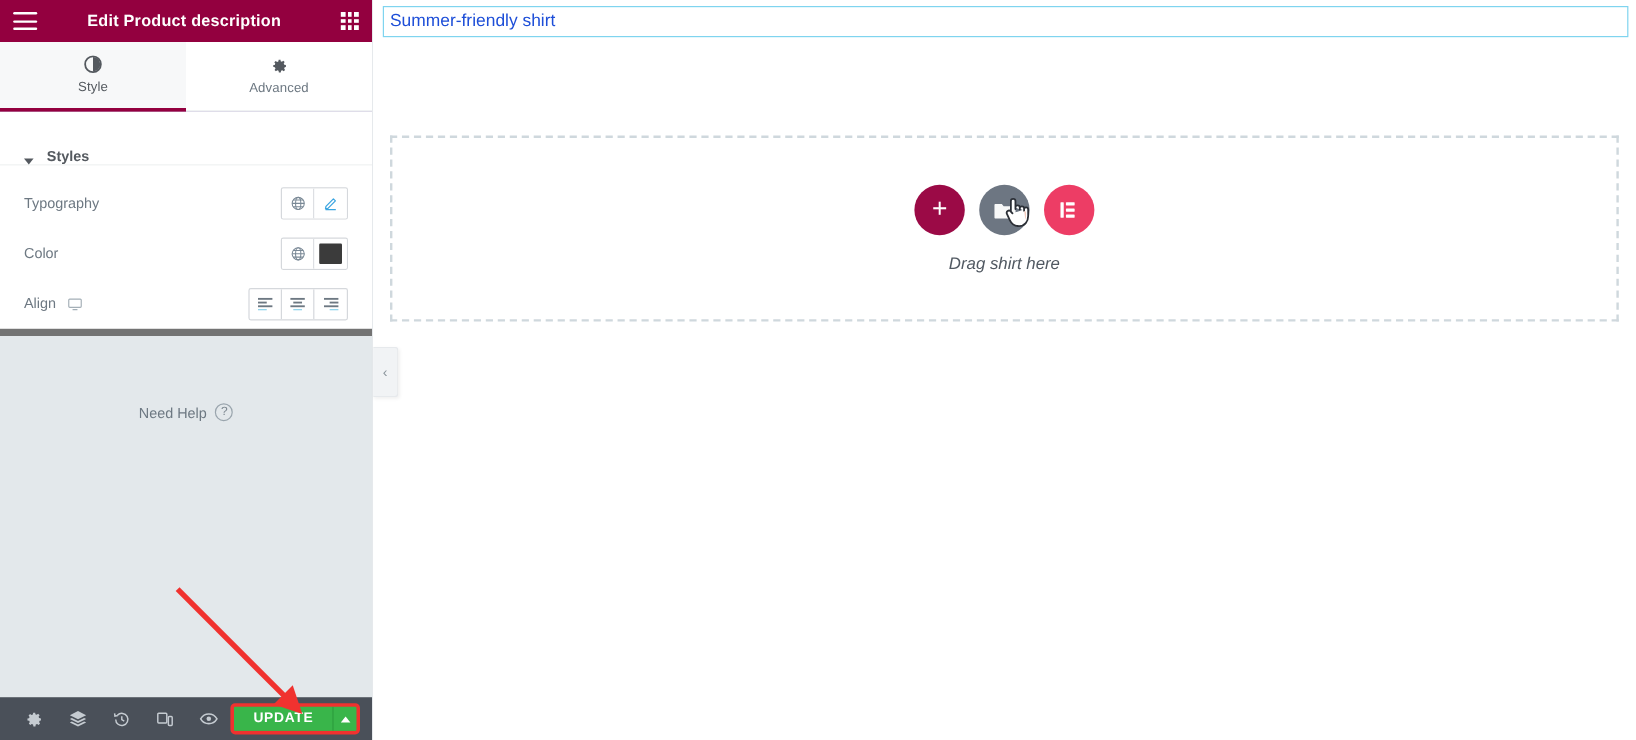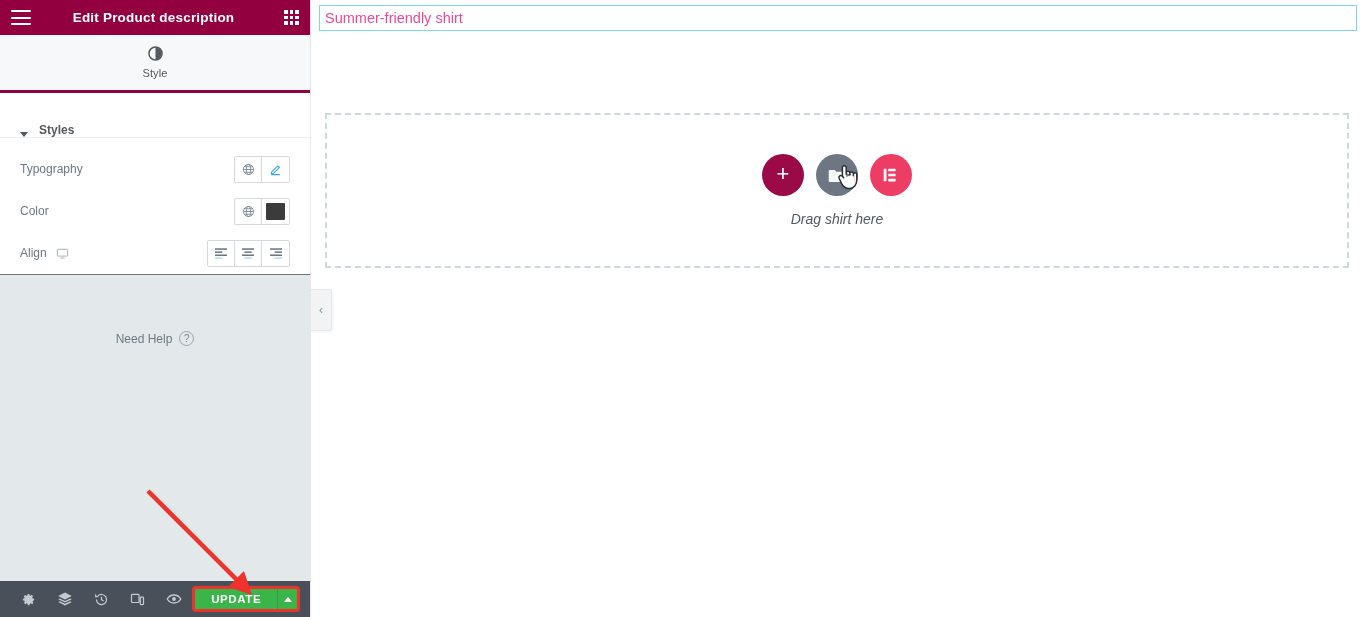--- a/index.html
+++ b/index.html
@@ -77,21 +77,21 @@
   .swatch { width: 19px; height: 17px; background: #3b3b3b; border-radius: 1px; }
 
   .align-group { display: flex; border: 1px solid #d5d8dc; border-radius: 2px;
     overflow: hidden; background: #fff; height: 27px; }
   .align-cell { width: 27px; height: 25px; display: flex; align-items: center;
     justify-content: center; border-right: 1px solid #d5d8dc; cursor: pointer; }
   .align-cell:last-child { border-right: none; }
 
   
   .panel-body-fill { flex: 1; background: #e3e8eb; position: relative;
-    border-top: 1px solid #737373; }
+    border-top: 6px solid #737373; }
   .need-help { position: absolute; top: 56px; left: 0; right: 0;
     display: flex; align-items: center; justify-content: center; gap: 7px;
     cursor: pointer; }
   .need-help-txt { font-size: 12px; color: #6d7882; }
   .qmark { width: 15px; height: 15px; border: 1px solid #9aa5ad; border-radius: 50%;
     color: #7b868e; font-size: 10px; display: flex; align-items: center;
     justify-content: center; line-height: 1; }
 
   
   .collapse-tab {
@@ -128,21 +128,21 @@
   .caret-up { width: 0; height: 0; border-left: 4.5px solid transparent;
     border-right: 4.5px solid transparent; border-bottom: 5px solid #fff; }
 
   
   .canvas { flex: 1; position: relative; background: #ffffff; height: 617px; }
   .title-field {
     margin: 5px 6px 0 8px; height: 26px;
     border: 1px solid #7fd4ef; background: #fff;
     display: flex; align-items: center; padding: 0 5px;
   }
-  .title-field-text { font-size: 14.5px; color: #ec4899;
+  .title-field-text { font-size: 14.5px; color: #1d4ed8;
     font-family: "Liberation Sans", sans-serif; }
 
   .dropzone {
     position: absolute; left: 14px; top: 113px; right: 14px; height: 155px;
     border: 2px dashed #cfd8dd; background: #fff;
     display: flex; flex-direction: column; align-items: center;
     justify-content: center; gap: 15px;
   }
   .dz-buttons { display: flex; gap: 12px; align-items: center; }
   .circ { width: 42px; height: 42px; border-radius: 50%; display: flex;
@@ -189,20 +189,29 @@
 
     <div class="tabs">
       <div class="tab active">
         <span class="tab-ico">
           <svg width="15" height="15" viewBox="0 0 16 16">
             <circle cx="8" cy="8" r="7" fill="none" stroke="#54595f" stroke-width="1.6"></circle>
             <path d="M8 1.5 A6.5 6.5 0 0 1 8 14.5 Z" fill="#54595f"></path>
           </svg>
         </span>
         <span class="tab-label">Style</span>
+      </div>
+      <div class="tab">
+        <span class="tab-ico">
+          <svg width="14" height="14" viewBox="0 0 16 16" fill="#54595f">
+            <path d="M8 5.2A2.8 2.8 0 1 0 8 10.8 2.8 2.8 0 0 0 8 5.2zm0 4.2a1.4 1.4 0 1 1 0-2.8 1.4 1.4 0 0 1 0 2.8z"></path>
+            <path d="M14 8.9v-1.8l-1.6-.3a4.7 4.7 0 0 0-.5-1.2l.9-1.3-1.3-1.3-1.3.9a4.7 4.7 0 0 0-1.2-.5L8.9 2H7.1l-.3 1.6a4.7 4.7 0 0 0-1.2.5l-1.3-.9-1.3 1.3.9 1.3a4.7 4.7 0 0 0-.5 1.2L2 7.1v1.8l1.6.3c.1.4.3.8.5 1.2l-.9 1.3 1.3 1.3 1.3-.9c.4.2.8.4 1.2.5l.3 1.6h1.8l.3-1.6c.4-.1.8-.3 1.2-.5l1.3.9 1.3-1.3-.9-1.3c.2-.4.4-.8.5-1.2L14 8.9z"></path>
+          </svg>
+        </span>
+        <span class="tab-label">Advanced</span>
       </div>
     </div>
 
     <div class="section-head">
       <span class="caret-down"></span>
       <span class="section-title">Styles</span>
     </div>
 
     <div class="controls">
 

